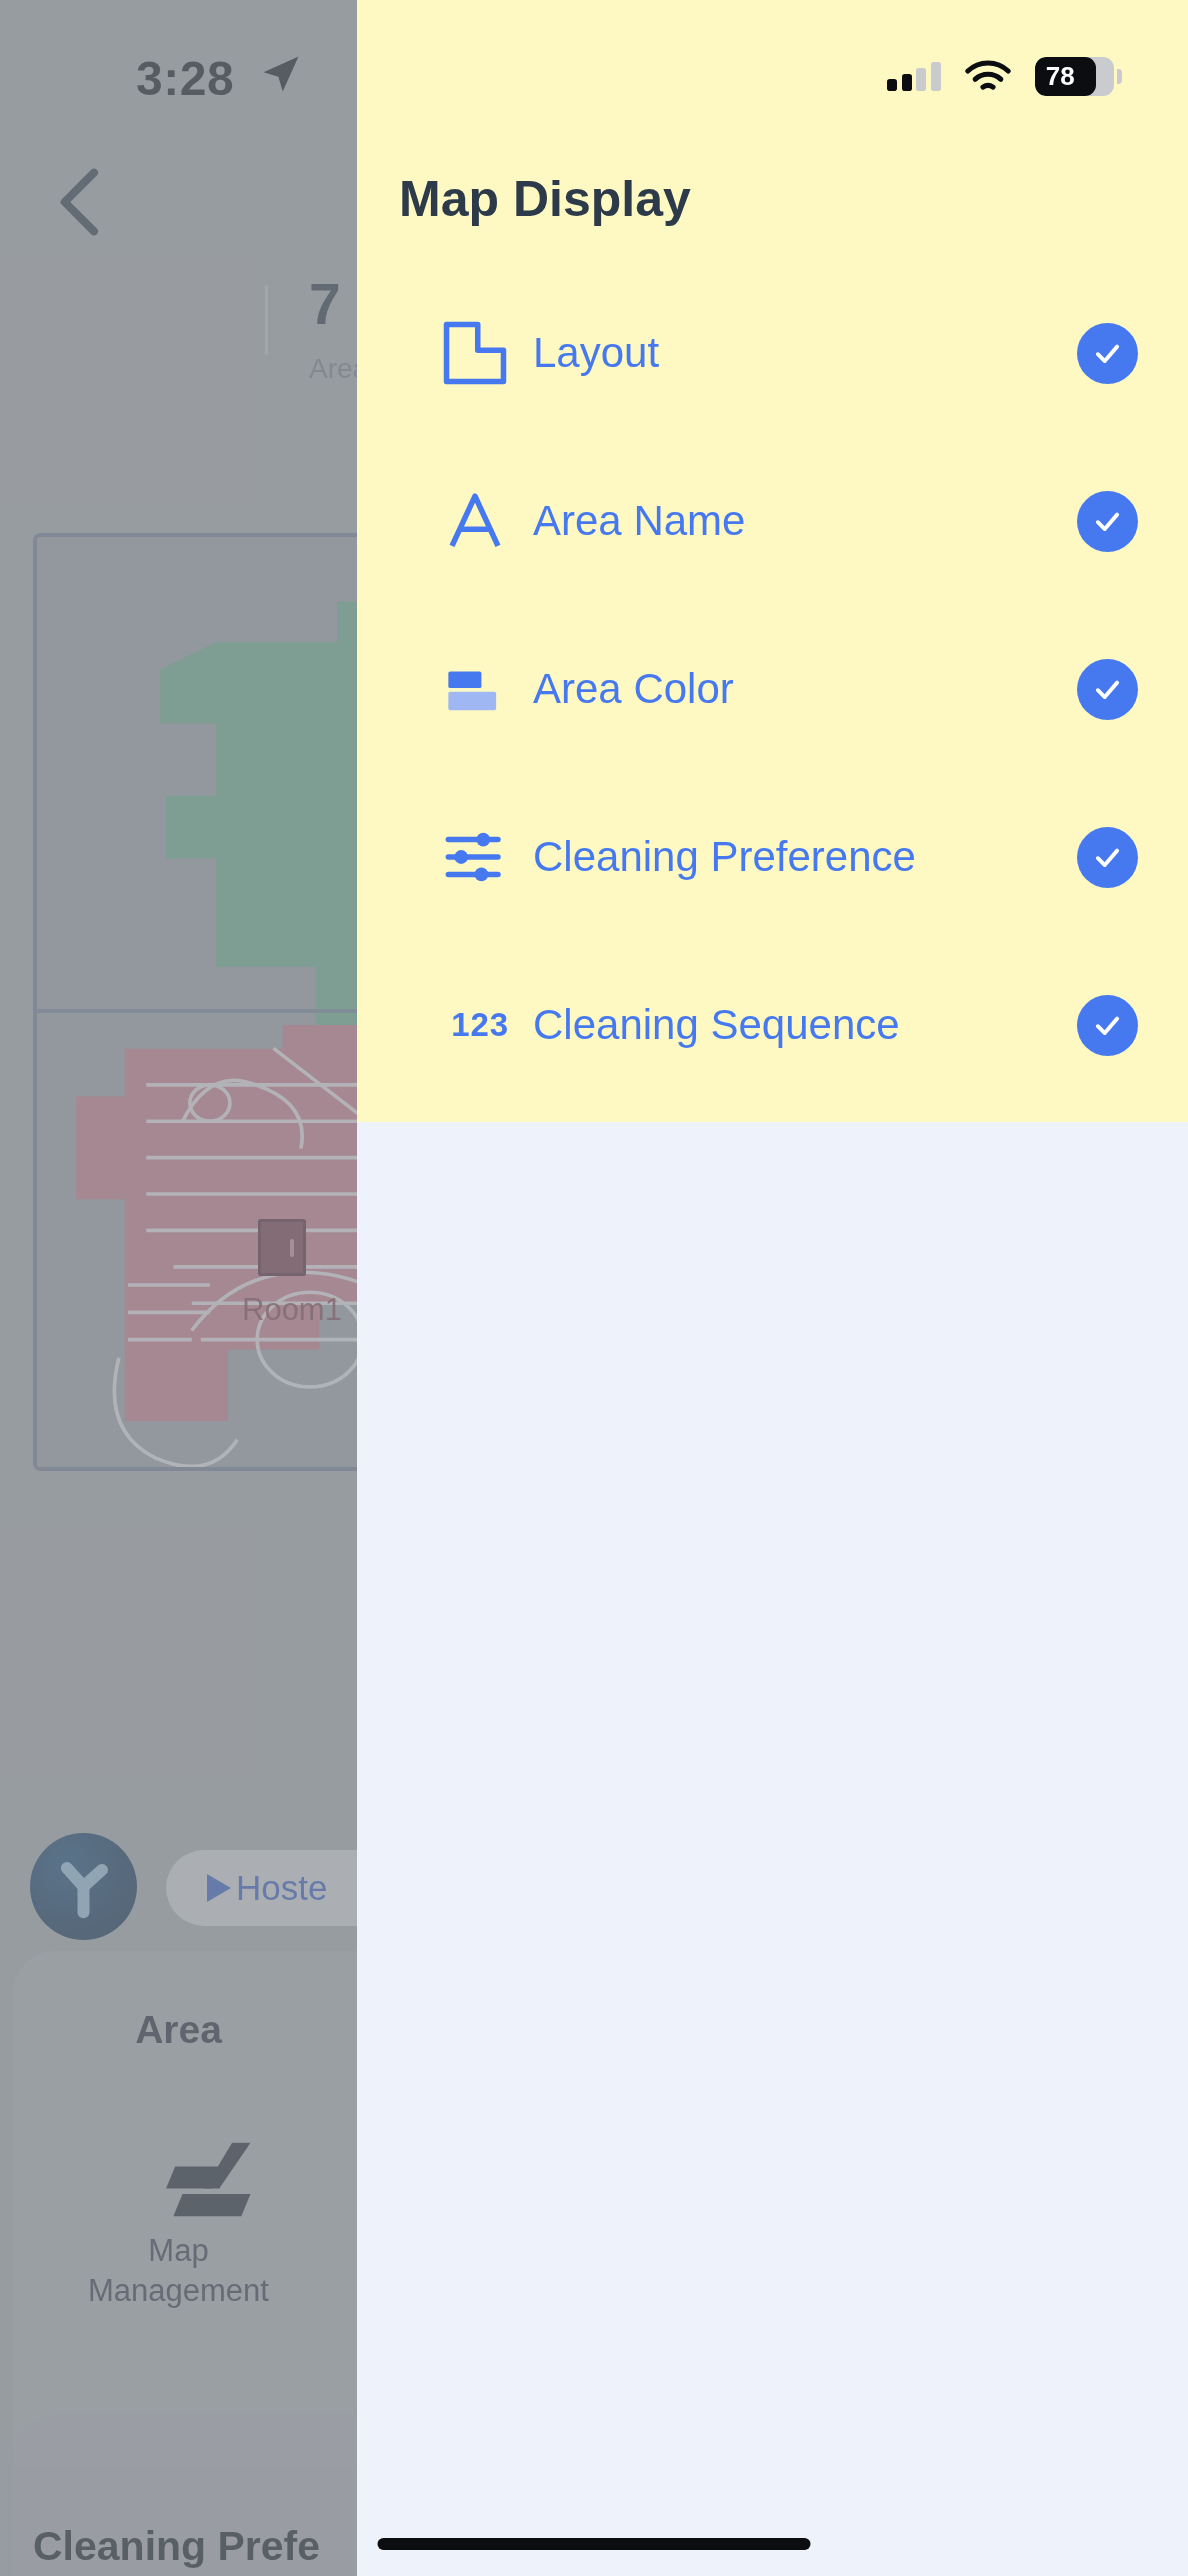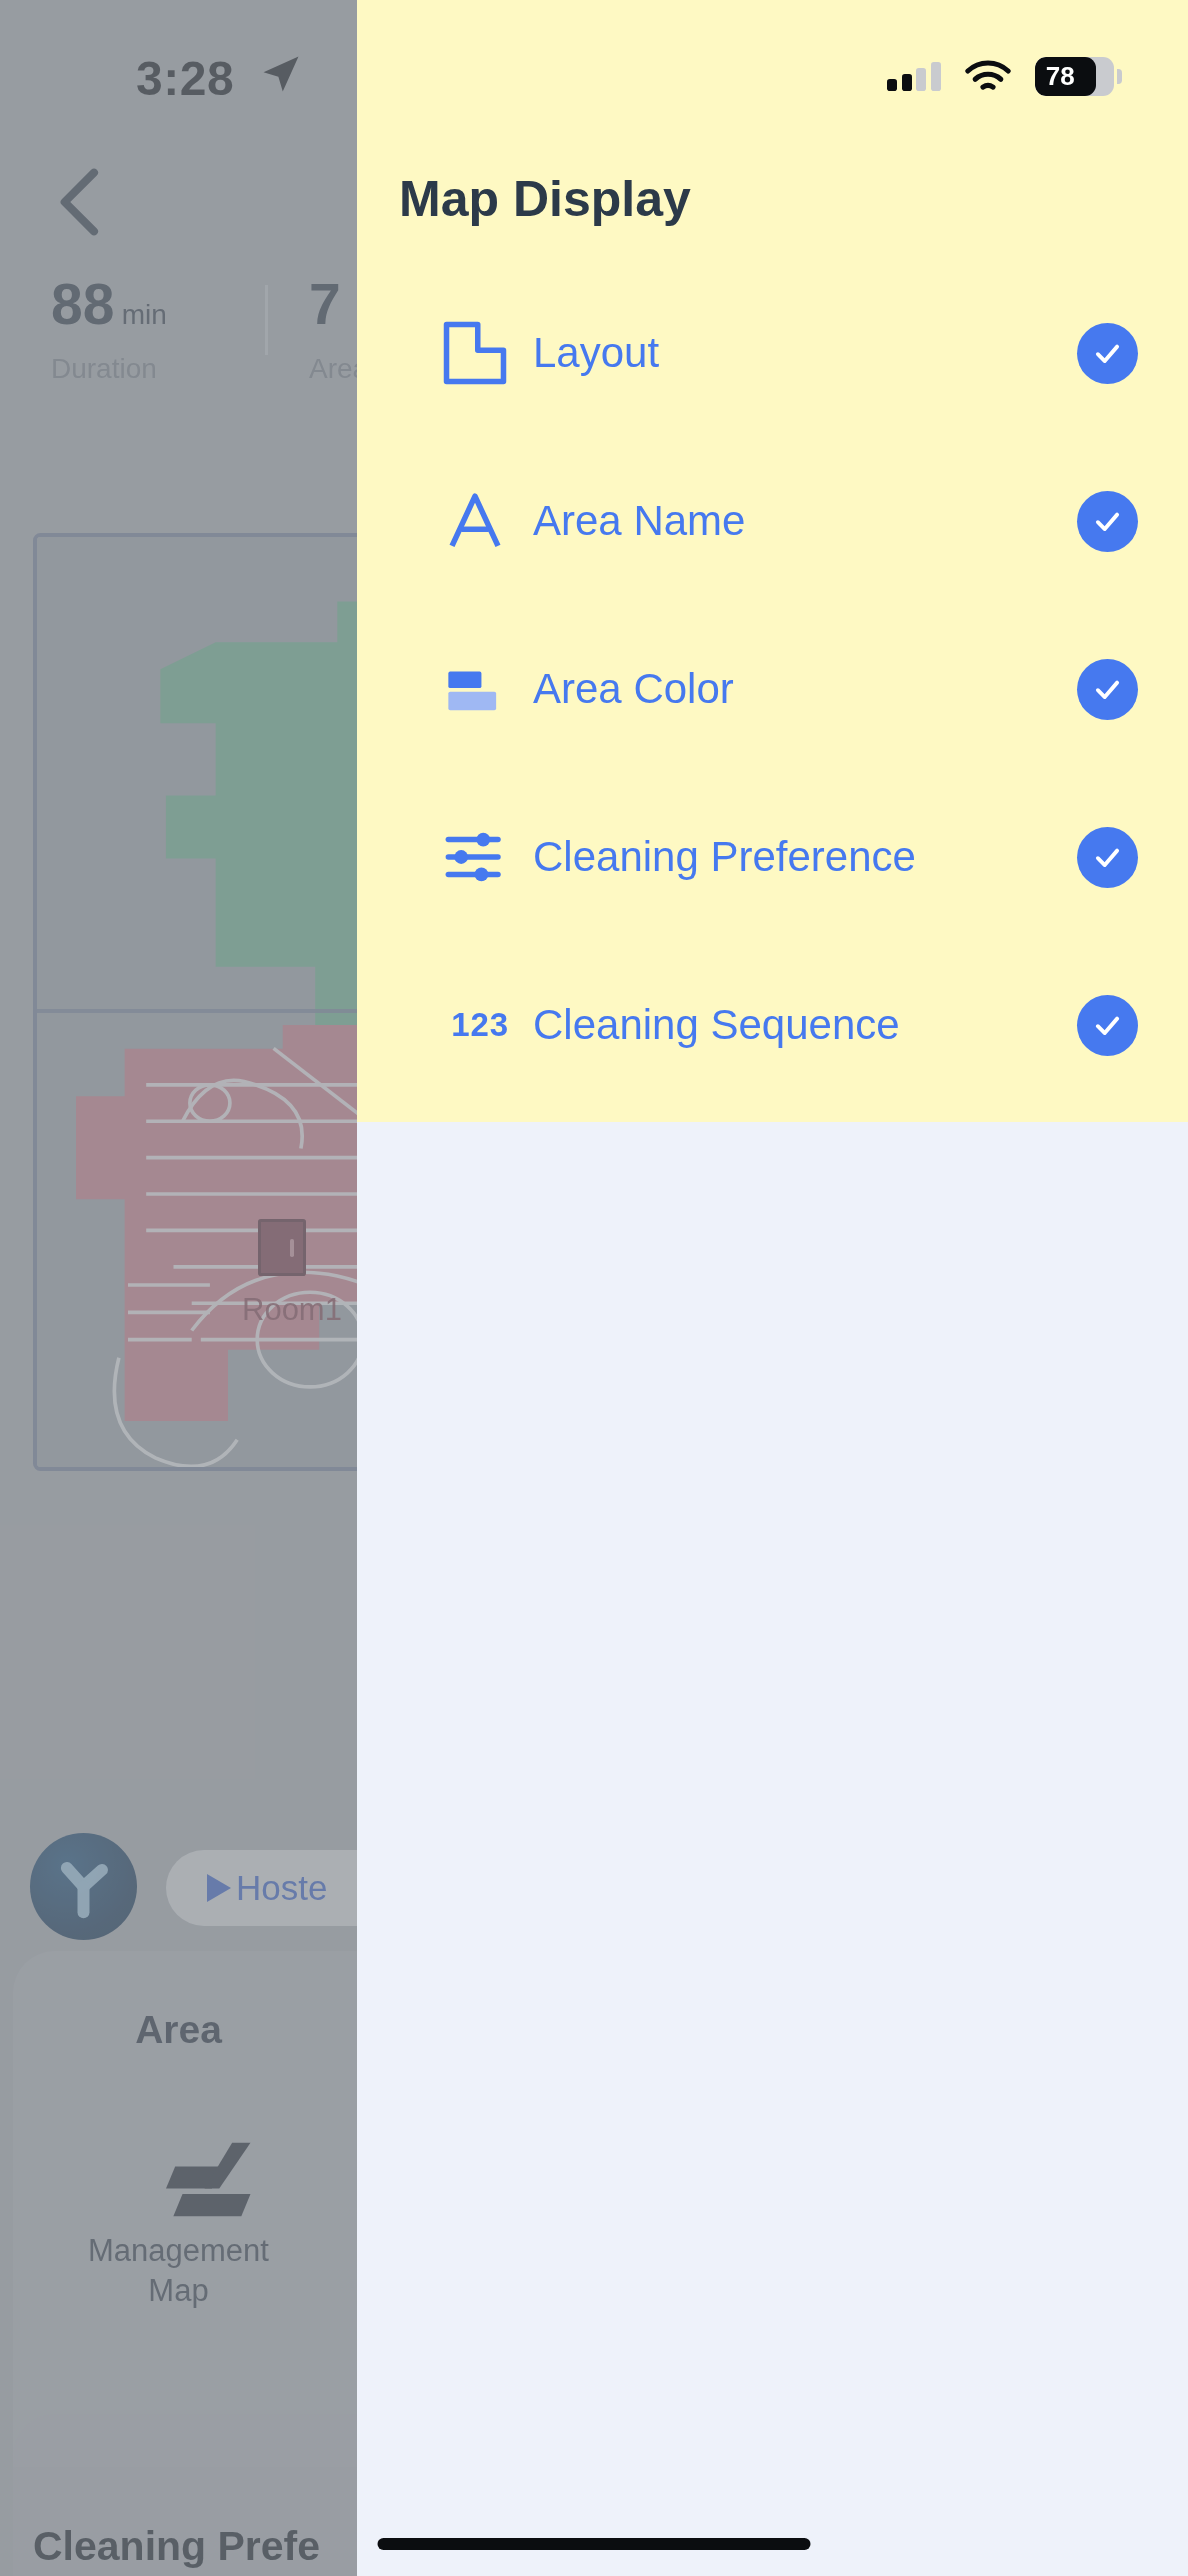--- a/index.html
+++ b/index.html
@@ -230,26 +230,20 @@
   <div class="sb-left-time">3:28</div>
   <svg class="sb-loc-arrow" viewBox="0 0 24 24">
     <path d="M22 2 L2 11 L10.5 13.5 L13 22 Z" fill="#0d1117"></path>
   </svg>
 
   <svg class="back-btn" viewBox="0 0 24 24">
     <path d="M15 4 L7 12 L15 20" fill="none" stroke="#27313e" stroke-width="2.2" stroke-linecap="round" stroke-linejoin="round"></path>
   </svg>
 
   <div class="stats">
-    <div class="stat stat-1">
-      <div>
-        <span class="stat-val">88</span><span class="stat-unit">min</span>
-      </div>
-      <div class="stat-label">Duration</div>
-    </div>
     <div class="stat-divider"></div>
     <div class="stat stat-2">
       <div>
         <span class="stat-val">7</span>
       </div>
       <div class="stat-label">Area</div>
     </div>
   </div>
 
   <div class="map-frame">
@@ -299,22 +293,22 @@
   </div>
 
   <div class="sheet"></div>
   <div class="sheet-title">Area</div>
   <svg class="tool-icon" viewBox="0 0 106 86">
     <path d="M14 30 H64 L54 54 H4 Z" fill="#19202c"></path>
     <path d="M76 4 H96 L62 54 H46 Z" fill="#19202c"></path>
     <path d="M22 60 H96 L86 84 H12 Z" fill="#19202c"></path>
   </svg>
   <div class="tool-label">
+    <div>Map</div>
     <div>Management</div>
-    <div>Map</div>
   </div>
 
   <div class="sheet2"></div>
   <div class="sheet2-title">Cleaning Prefe</div>
 
   <div class="dim-veil"></div>
 </div>
 
 <div id="panel">
 

